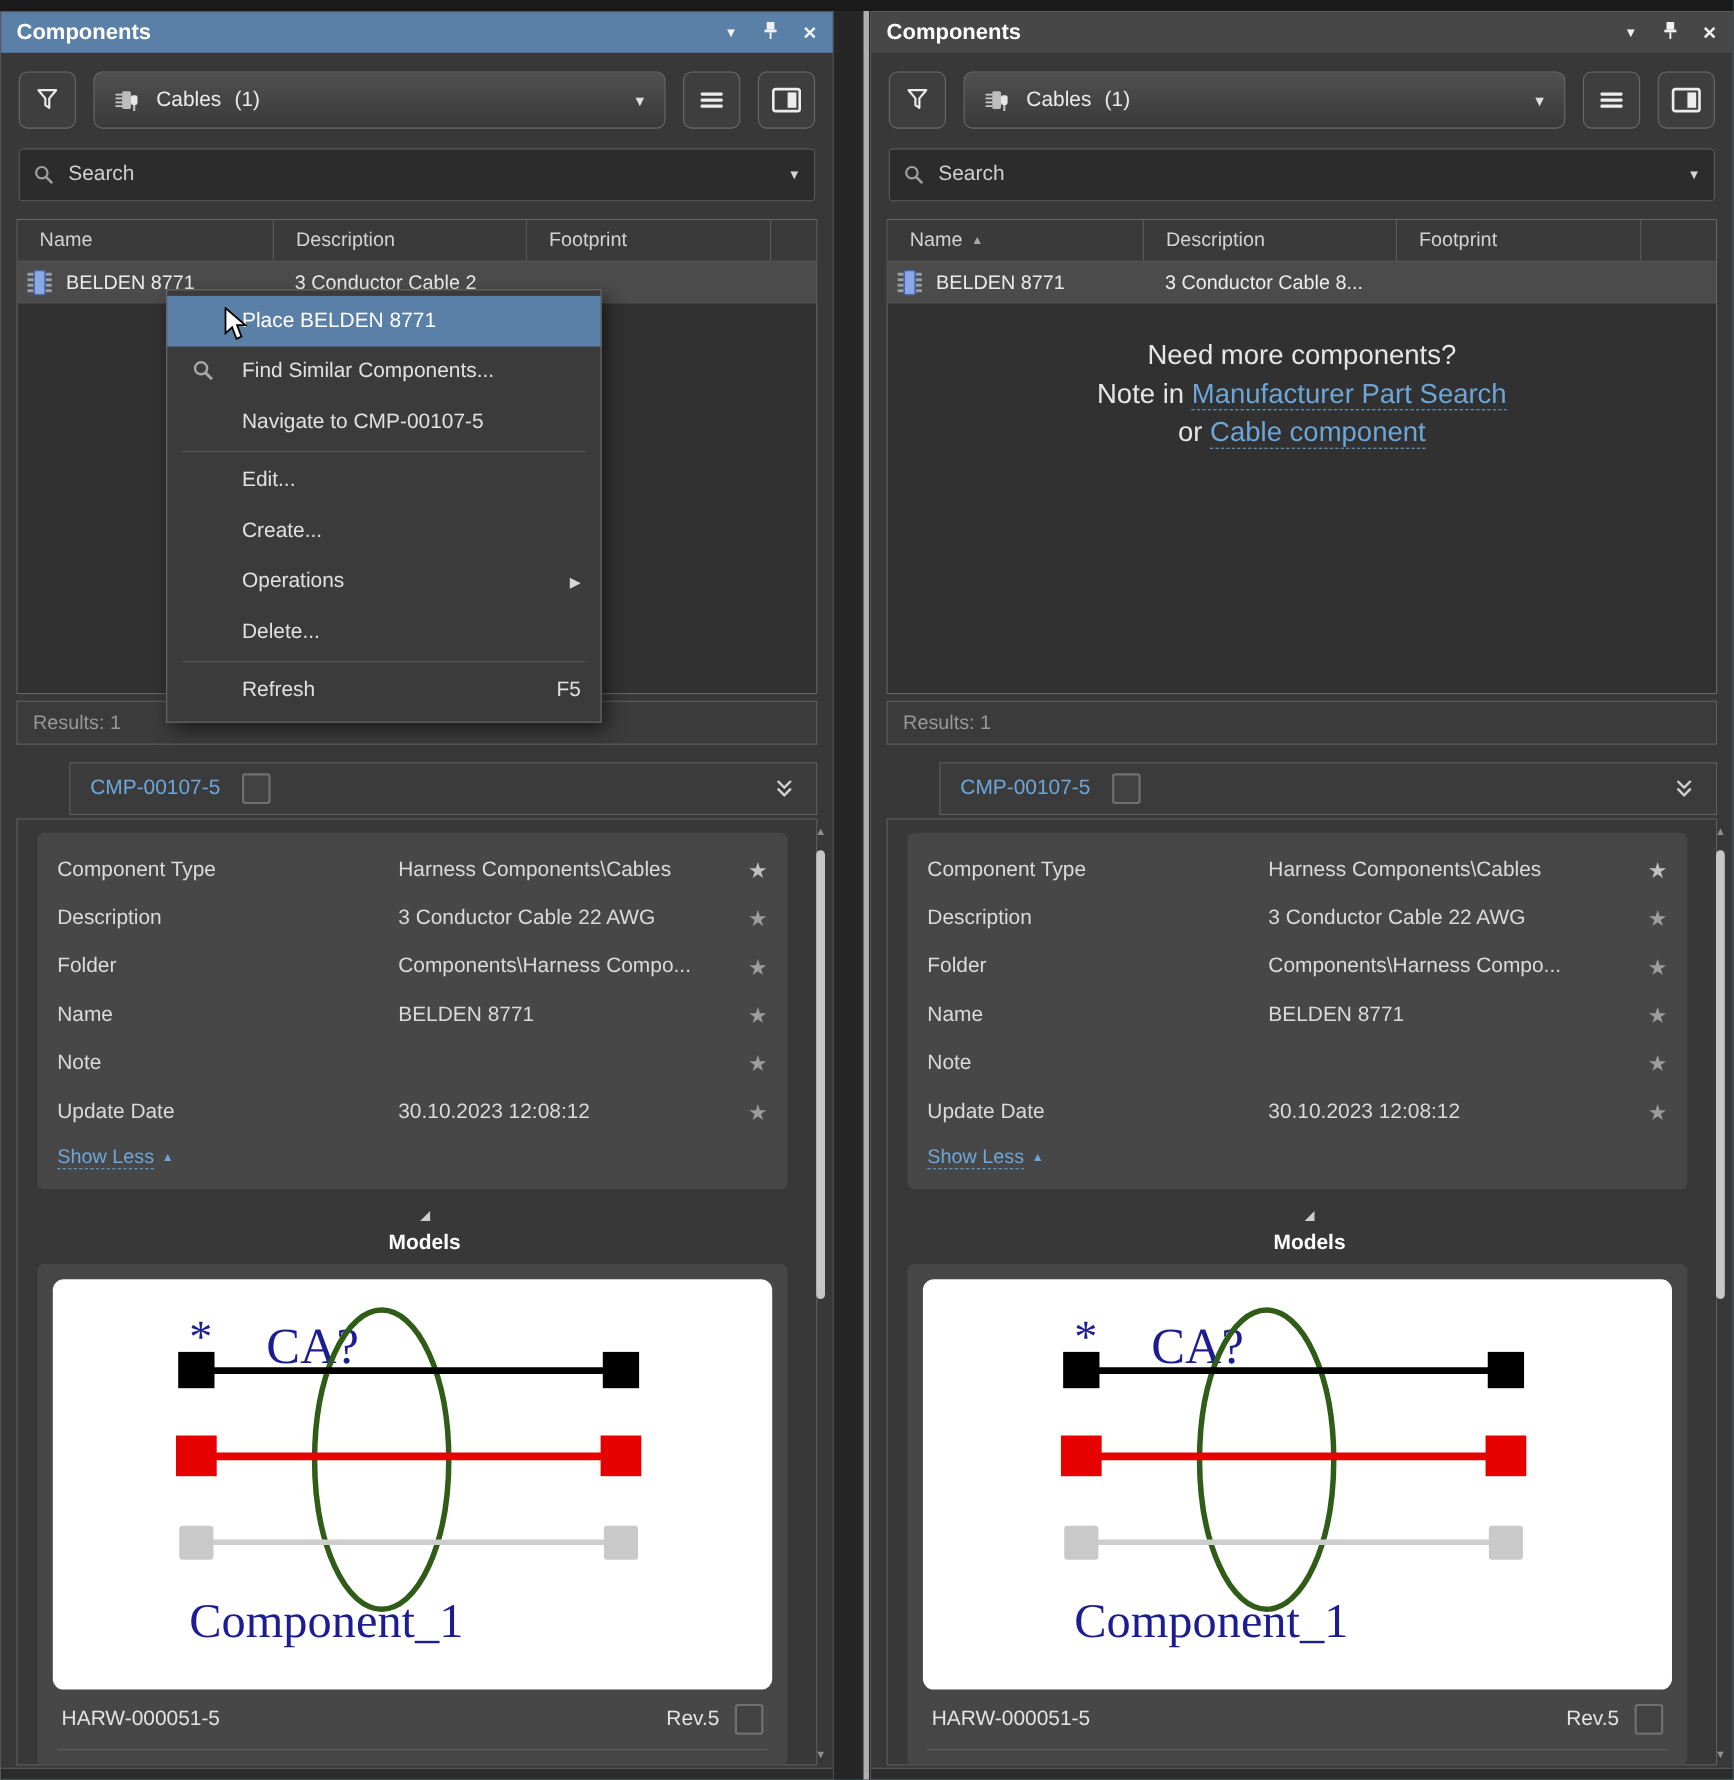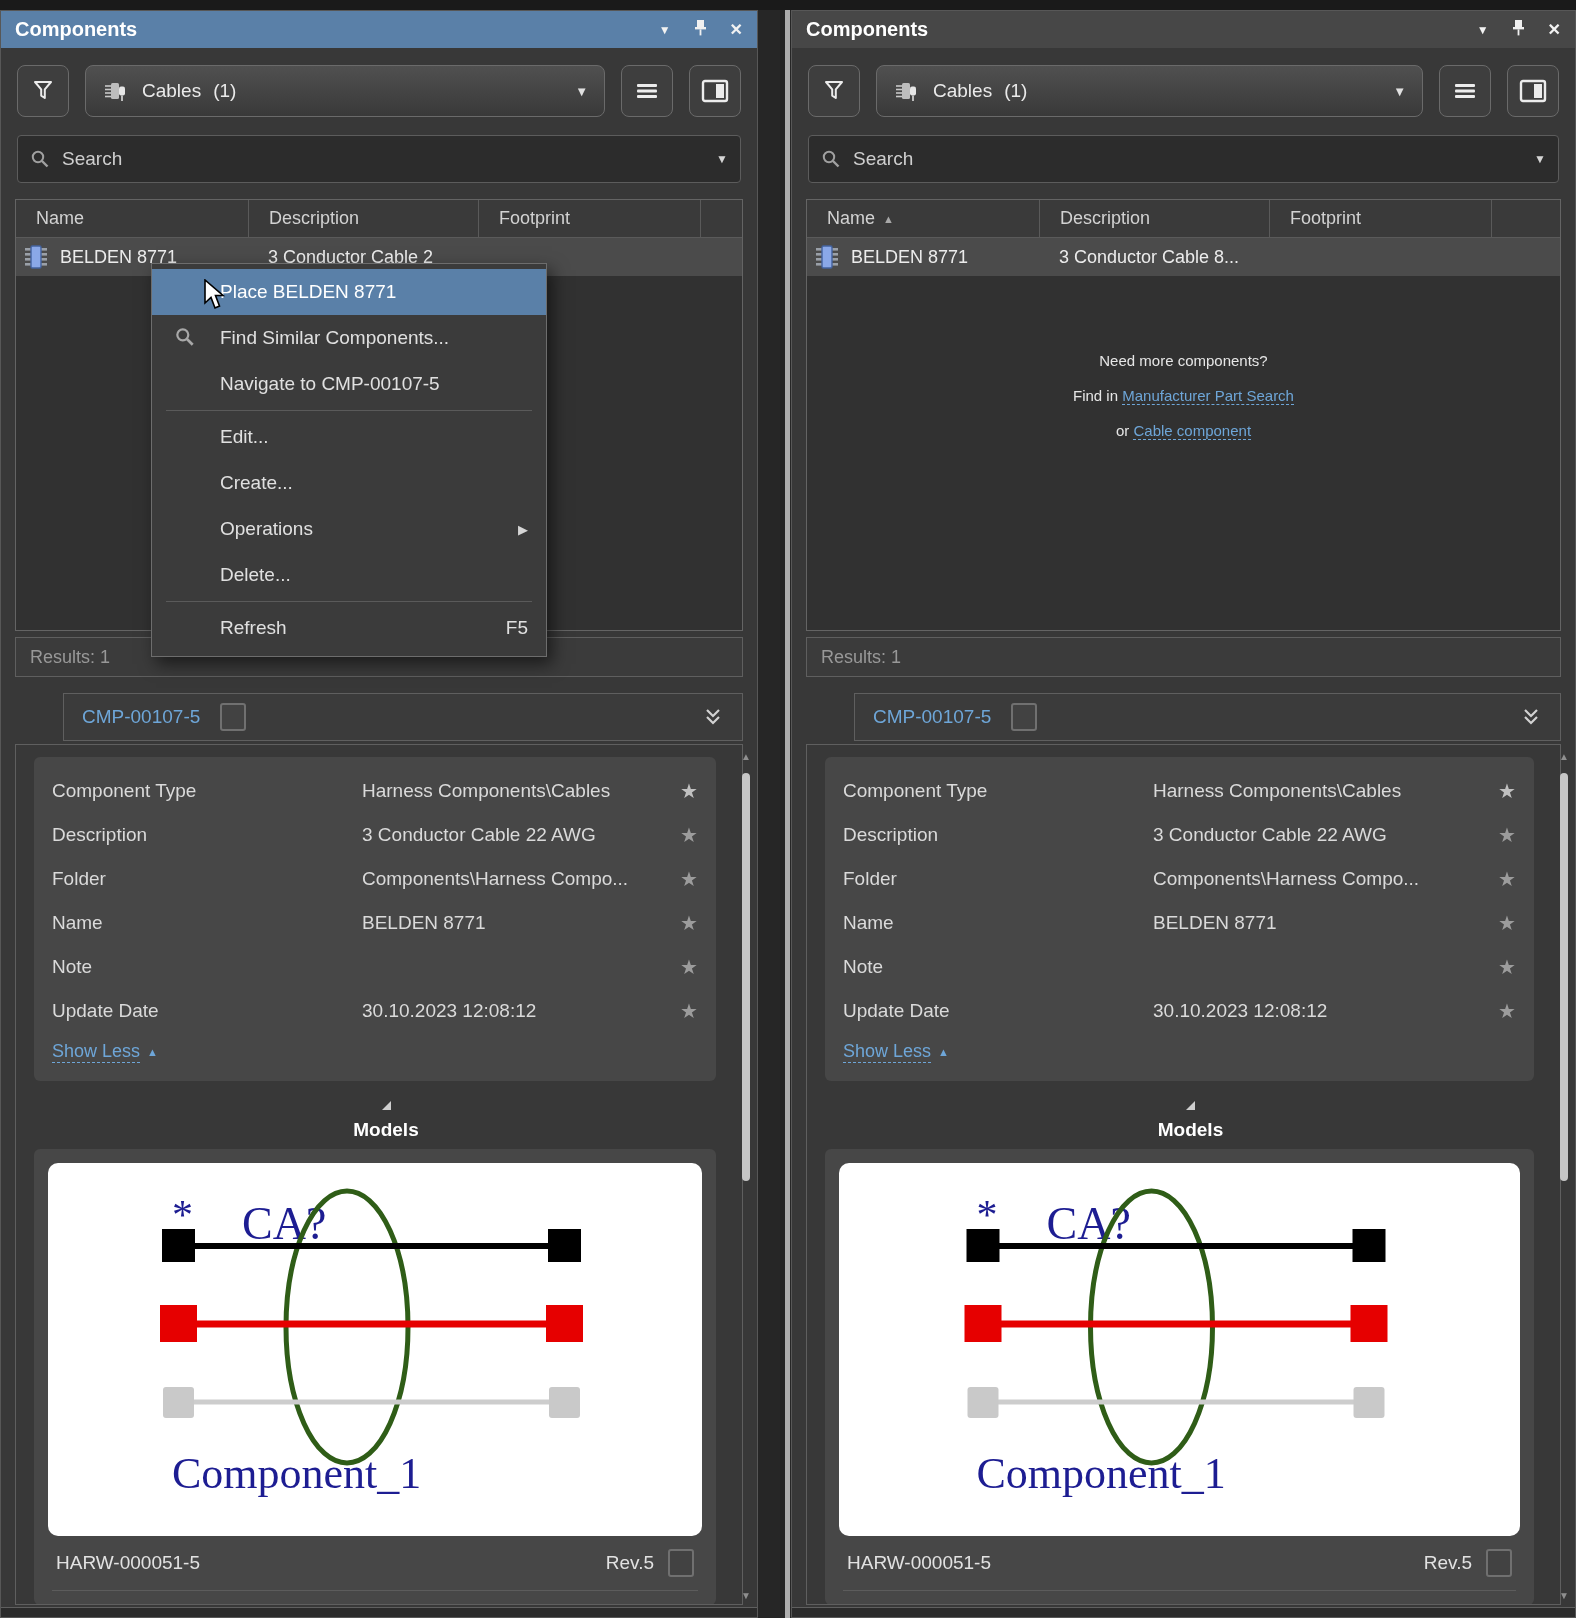--- a/index.html
+++ b/index.html
@@ -45,21 +45,21 @@
   .th{padding-left:20px;display:flex;align-items:center;gap:8px;height:100%;}
   .th.c1{width:232px;}
   .th.c2{width:230px;border-left:1px solid #5a5a5a;}
   .th.c3{width:222px;border-left:1px solid #5a5a5a;}
   .th.c4{flex:1;border-left:1px solid #5a5a5a;}
   .sort-arrow{font-size:11px;color:#a8a8a8;}
   .trow{height:38px;display:flex;align-items:center;background:#4b4b4b;color:#ececec;font-size:18px;}
   .td{padding-left:20px;height:100%;display:flex;align-items:center;gap:12px;}
   .td.c1{width:232px;padding-left:8px;}
   .td.c2{width:230px;}
-  .empty-state{position:absolute;left:0;right:0;top:106px;text-align:center;color:#e6e6e6;font-size:15px;line-height:35px;margin-top:37px;}
+  .empty-state{position:absolute;left:0;right:0;top:106px;text-align:center;color:#e6e6e6;font-size:25px;line-height:35px;}
   .link{color:var(--link);text-decoration:none;border-bottom:1px dashed var(--link);cursor:pointer;}
 
   
   .resultsbar{position:absolute;top:626px;left:14px;right:14px;height:40px;border:1px solid #5f5f5f;background:#3b3b3b;color:#989898;font-size:18px;display:flex;align-items:center;padding-left:14px;}
 
   
   .cmp-header{position:absolute;top:682px;left:14px;right:14px;height:48px;border:1px solid #5f5f5f;background:#3b3b3b;display:flex;align-items:center;gap:20px;padding:0 18px;margin-left:48px;}
   .cmp-id{color:var(--link);font-size:19px;}
   .checkbox{width:26px;height:28px;background:#424242;border:2px solid #707070;border-radius:3px;}
   .dbl-chevron{margin-left:auto;display:flex;}
@@ -439,21 +439,21 @@
             </svg>
           <span>BELDEN 8771</span>
         </div>
         <div class="td c2">
             <span>3 Conductor Cable 8...</span>
           </div>
       </div>
       <div class="empty-state">
         <div>Need more components?</div>
         <div>
-          <span>Find in</span>
+          <span>Note in</span>
           <a class="link">Manufacturer Part Search</a>
         </div>
         <div>
           <span>or</span>
           <a class="link">Cable component</a>
         </div>
       </div>
     </div>
 
     <div class="resultsbar">

